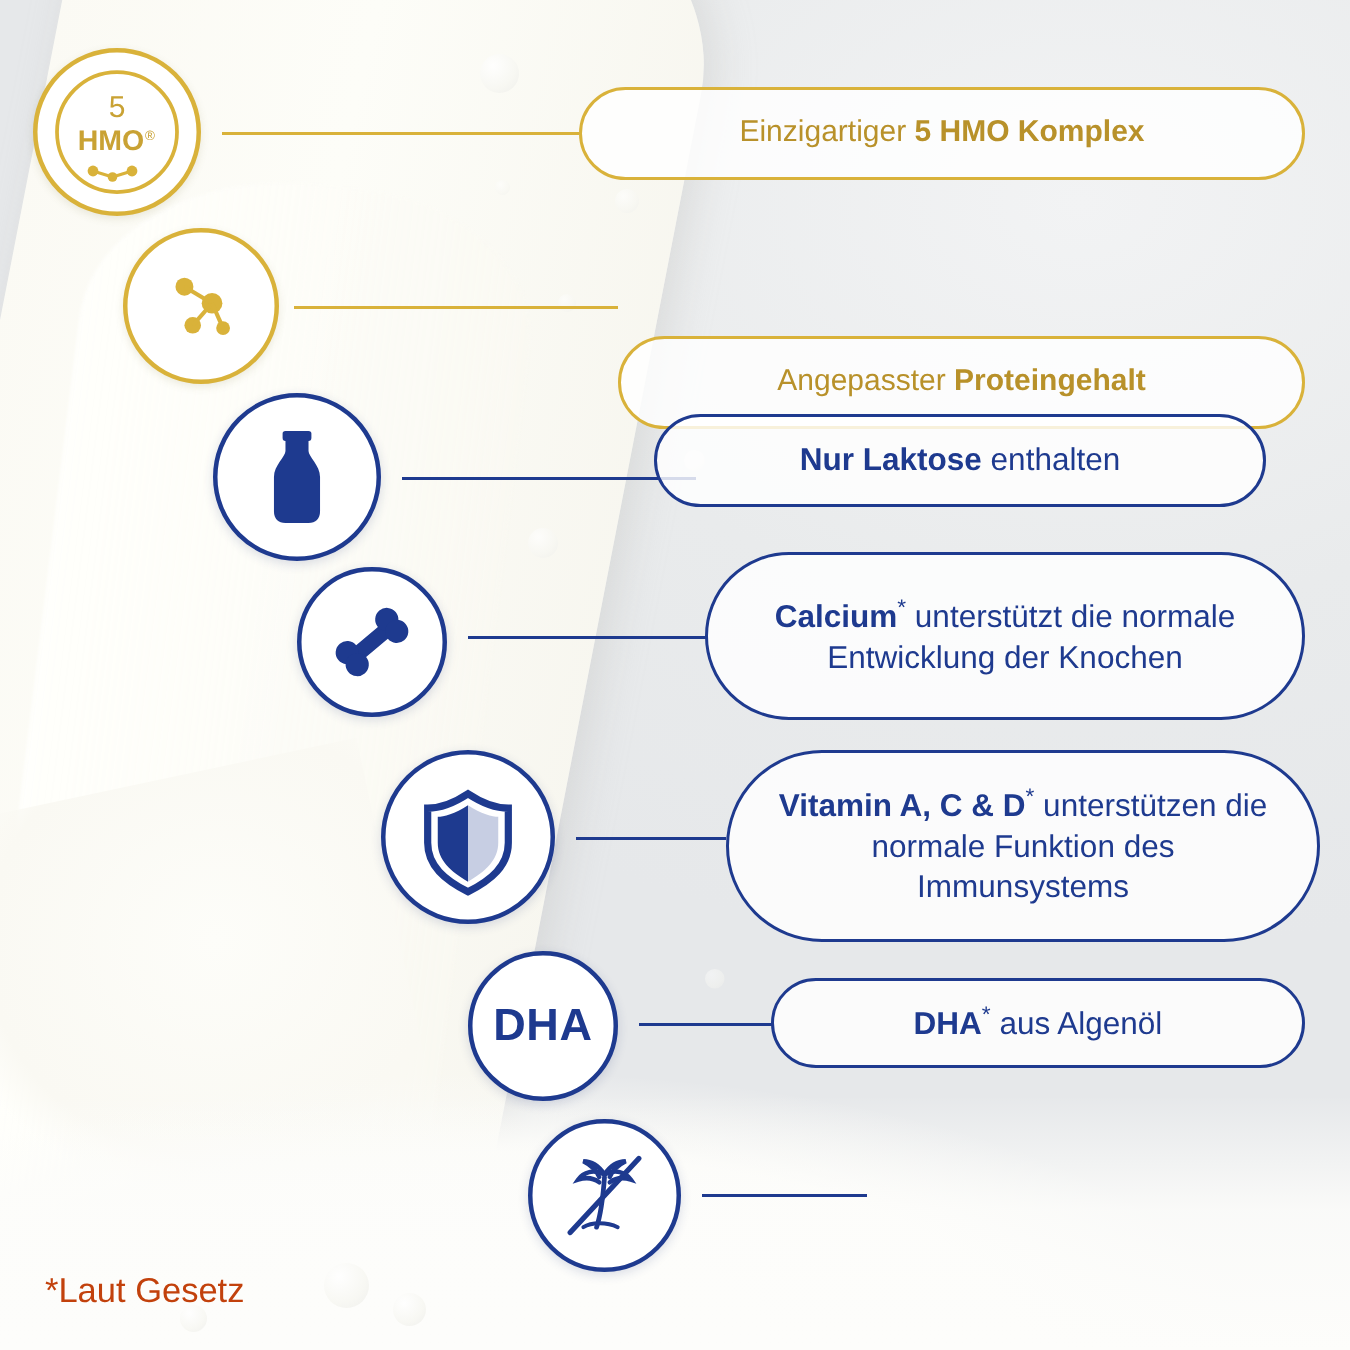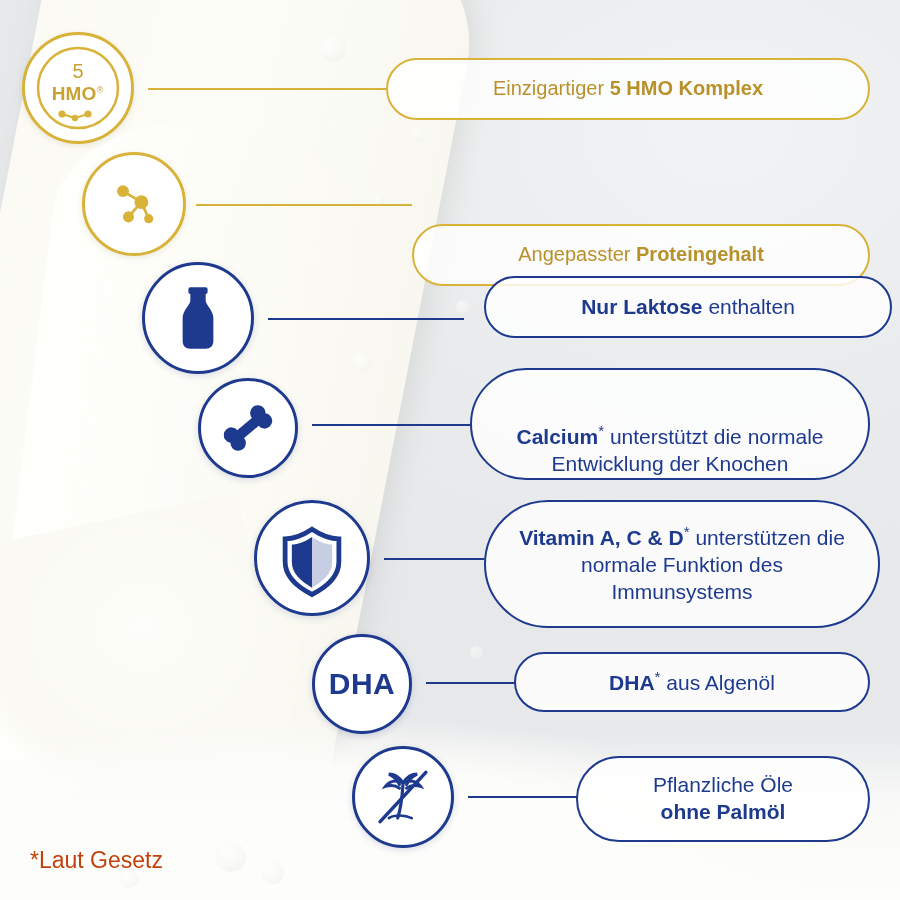--- a/index.html
+++ b/index.html
@@ -217,39 +217,39 @@
     </span>
   </div>
 
   <div class="badge blue" style="left:142px; top:262px; width:112px; height:112px;">
     <svg viewBox="0 0 100 100" width="96" height="96">
       <path d="M42 24 h16 v8 c0 4 8 10 8 18 v24 c0 5-3 8-8 8 h-16 c-5 0-8-3-8-8 v-24 c0-8 8-14 8-18 z" fill="#1e3a8f"></path>
       <rect x="40" y="18" width="20" height="7" rx="2" fill="#1e3a8f"></rect>
     </svg>
   </div>
   <div class="connector" style="left:268px; top:318px; width:196px;"></div>
-  <div class="pill blue" style="left:484px; top:276px; width:408px; height:62px;">
+  <div class="pill blue" style="left:436px; top:276px; width:408px; height:62px;">
     <span>
       <b>Nur Laktose</b><span> enthalten</span>
     </span>
   </div>
 
   <div class="badge blue" style="left:198px; top:378px; width:100px; height:100px;">
     <svg viewBox="0 0 100 100" width="86" height="86">
       <g transform="rotate(-40 50 50)">
         <rect x="30" y="44" width="40" height="12" rx="6" fill="#1e3a8f"></rect>
         <circle cx="30" cy="44" r="9" fill="#1e3a8f"></circle>
         <circle cx="30" cy="56" r="9" fill="#1e3a8f"></circle>
         <circle cx="70" cy="44" r="9" fill="#1e3a8f"></circle>
         <circle cx="70" cy="56" r="9" fill="#1e3a8f"></circle>
       </g>
     </svg>
   </div>
   <div class="connector" style="left:312px; top:424px; width:160px;"></div>
-  <div class="pill blue" style="left:470px; top:368px; width:400px; height:112px; padding:0 34px;align-items:flex-end;">
+  <div class="pill blue" style="left:470px; top:368px; width:400px; height:112px; padding:0 34px;">
     <span>
       <b>Calcium</b><span class="sup">*</span><span> unterstützt die normale Entwicklung der Knochen</span>
     </span>
   </div>
 
   <div class="badge blue" style="left:254px; top:500px; width:116px; height:116px;">
     <svg viewBox="0 0 100 100" width="96" height="96">
       <path d="M50 20 C62 28 72 30 78 30 v24 c0 16-12 26-28 34 C34 80 22 70 22 54 V30 c6 0 16-2 28-10 z" fill="none" stroke="#1e3a8f" stroke-width="5"></path>
       <path d="M50 28 C59 34 67 36 71 36 v18 c0 12-9 20-21 27 z" fill="#1e3a8f" opacity="0.25"></path>
       <path d="M50 28 C41 34 33 36 29 36 v18 c0 12 9 20 21 27 z" fill="#1e3a8f"></path>
@@ -277,20 +277,15 @@
       <path d="M50 34 C42 30 34 32 30 38 C36 36 42 37 46 40" fill="none" stroke="#1e3a8f" stroke-width="3.4" stroke-linecap="round"></path>
       <path d="M50 34 C58 30 66 32 70 38 C64 36 58 37 54 40" fill="none" stroke="#1e3a8f" stroke-width="3.4" stroke-linecap="round"></path>
       <path d="M50 34 C46 28 40 24 34 24 C40 27 44 31 46 36" fill="none" stroke="#1e3a8f" stroke-width="3.4" stroke-linecap="round"></path>
       <path d="M50 34 C54 28 60 24 66 24 C60 27 56 31 54 36" fill="none" stroke="#1e3a8f" stroke-width="3.4" stroke-linecap="round"></path>
       <path d="M50 36 C49 50 48 62 44 74" fill="none" stroke="#1e3a8f" stroke-width="3.6" stroke-linecap="round"></path>
       <path d="M34 74 C40 70 52 70 60 74" fill="none" stroke="#1e3a8f" stroke-width="3" stroke-linecap="round"></path>
       <line x1="24" y1="78" x2="76" y2="22" stroke="#1e3a8f" stroke-width="4" stroke-linecap="round"></line>
     </svg>
   </div>
   <div class="connector" style="left:468px; top:796px; width:110px;"></div>
-  <div class="pill blue" style="left:576px; top:756px; width:294px; height:86px;">
-    <span>
-      <span>Pflanzliche Öle</span><br><b>ohne Palmöl</b>
-    </span>
-  </div>
 
   <div class="footnote">*Laut Gesetz</div>
 </div>
 
 </body></html>

